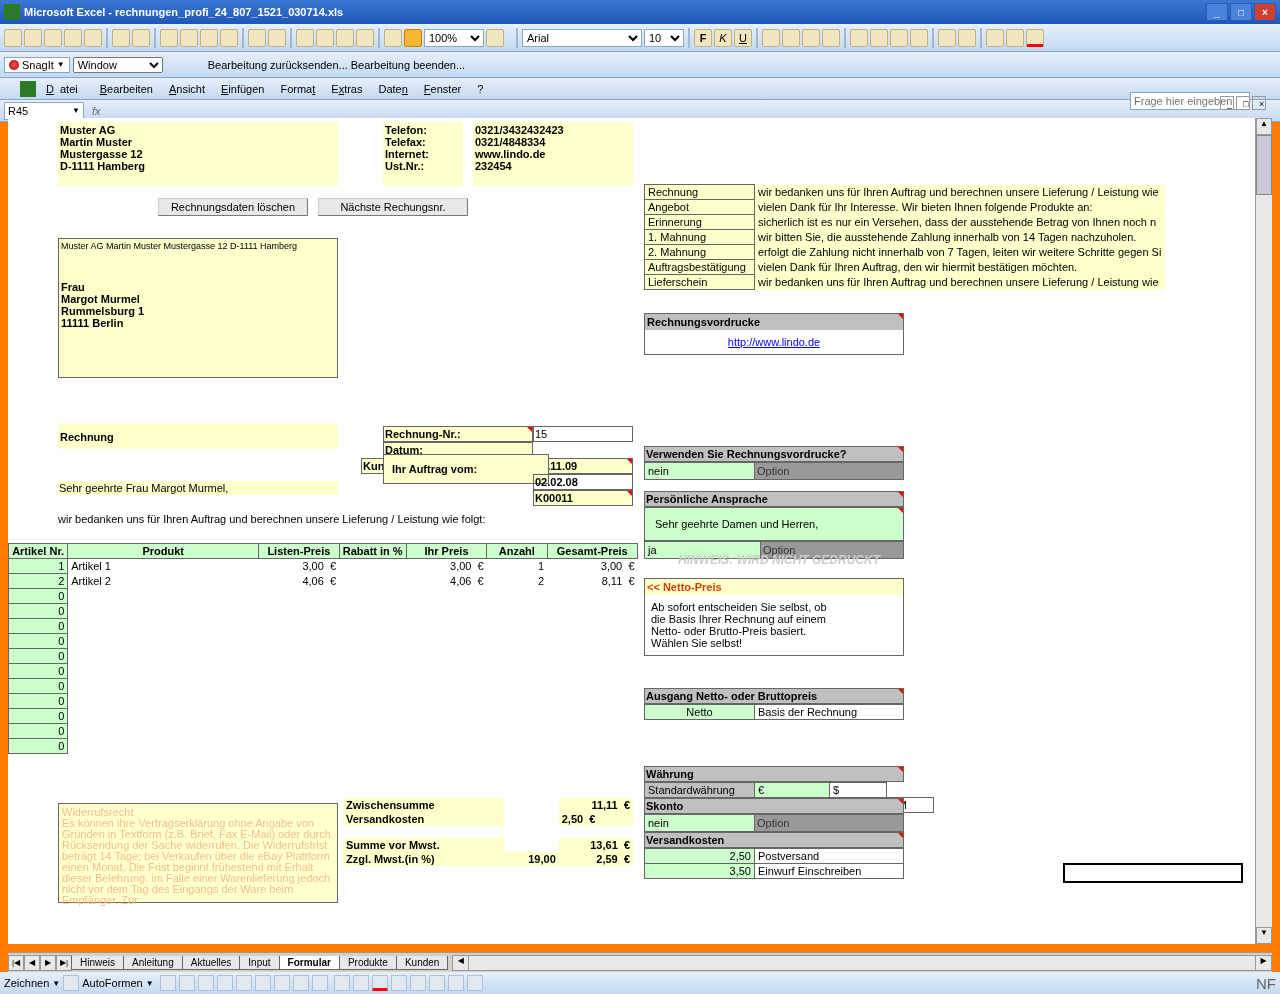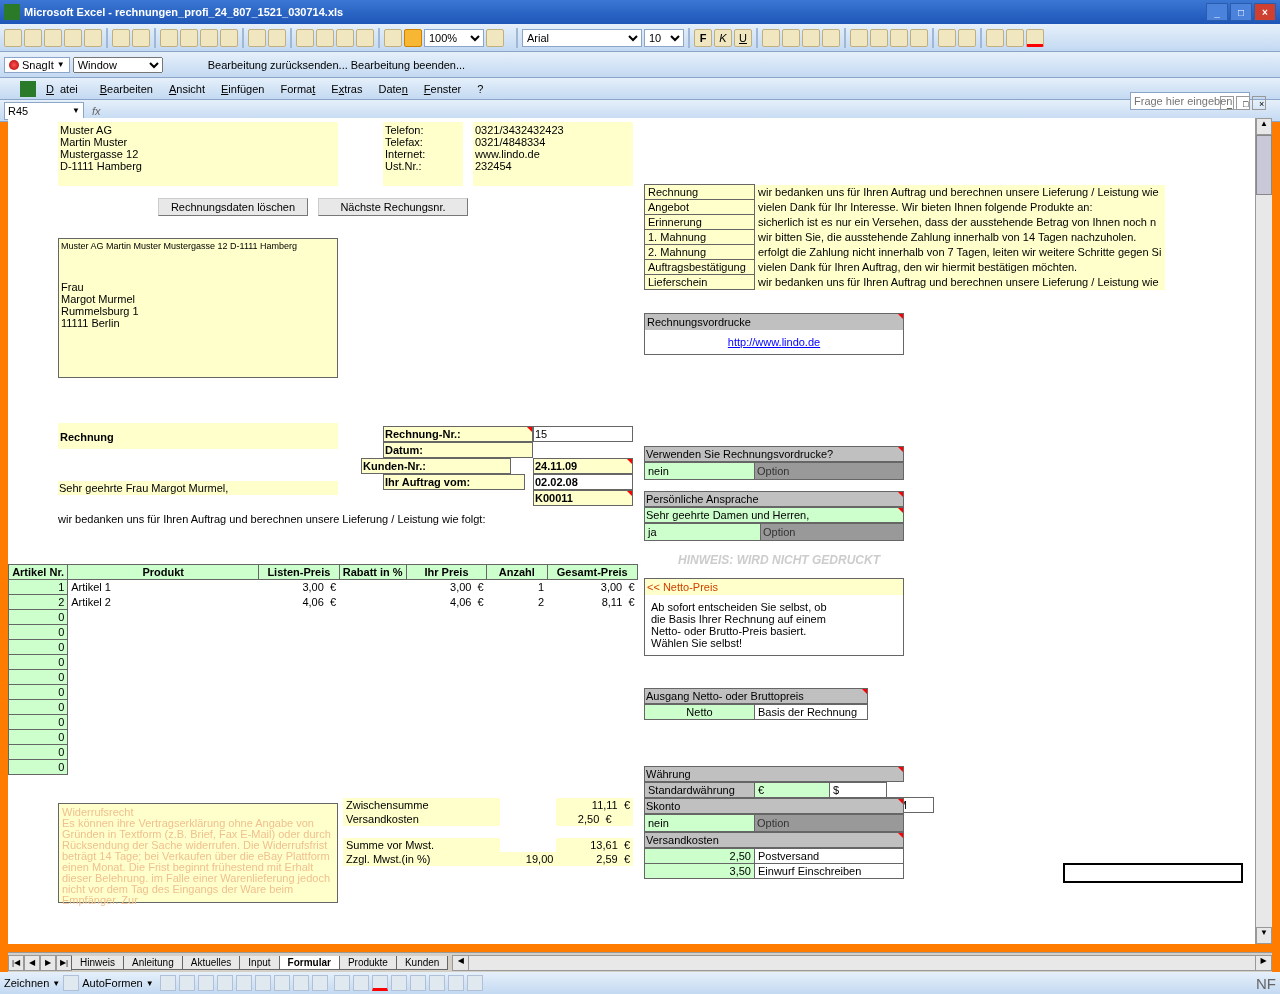--- a/index.html
+++ b/index.html
@@ -21,21 +21,21 @@
 .namebox{width:80px;height:18px;background:#fff;border:1px solid #8aa5c7;padding:0 3px;display:flex;align-items:center}
 .fx{margin:0 8px;font-style:italic;color:#666}
 .qbox{position:absolute;right:30px;top:92px;width:120px;height:18px;background:#fff;border:1px solid #8aa5c7;padding:0 3px}
 .sheet{position:absolute;left:8px;right:8px;top:118px;bottom:50px;background:#fff;overflow:hidden}
 .yellow{background:#ffffcc}
 .lgreen{background:#ccffcc}
 .gray{background:#c0c0c0}
 table{border-collapse:collapse}
 td,th{padding:1px 3px;font-size:11px;white-space:nowrap}
 .bord{border:1px solid #666}
-.bold{font-weight:normal}
+.bold{font-weight:bold}
 .btn{background:#e8e8e8;border:1px outset #ccc;padding:2px 8px;text-align:center}
 .linktext{color:#00f;text-decoration:underline}
 .hint{color:#ccc;font-style:italic;font-weight:bold;font-size:12px}
 .sheettabs{position:absolute;bottom:22px;left:8px;right:8px;height:20px;background:#d4d0c8;display:flex;align-items:center;border-top:1px solid #999}
 .sheettabs .nav{display:flex;gap:0}
 .sheettabs .nav div{width:16px;height:16px;border:1px solid #999;background:#e8e8e8;display:flex;align-items:center;justify-content:center;font-size:8px}
 .sheettabs .tab{border:1px solid #666;border-top:none;padding:1px 8px;background:#fff;font-size:10px;margin-left:-1px}
 .sheettabs .tab.active{background:#fff;font-weight:bold}
 .sheettabs .tab.inactive{background:#e8e8e8}
 .drawbar{position:absolute;bottom:0;left:0;right:0;height:22px;background:linear-gradient(#e6f0fa,#c3d9f2);display:flex;align-items:center;padding:0 4px;gap:3px}
@@ -199,27 +199,27 @@
   </div>
 
   <div class="comp yellow" style="left:50px;top:305px;width:280px;padding:4px 2px;font-size:16px"><b>Rechnung</b></div>
 
   <div class="comp yellow bord red-tri" style="left:375px;top:308px;width:150px;padding:1px"><b>Rechnung-Nr.:</b></div>
   <div class="comp bord" style="left:525px;top:308px;width:100px;padding:1px">15</div>
   <div class="comp yellow bord" style="left:375px;top:324px;width:150px;padding:1px"><b>Datum:</b></div>
   <div class="comp yellow bord red-tri" style="left:525px;top:324px;width:100px;padding:1px"><b>24.11.09</b></div>
   <div class="comp yellow bord" style="left:353px;top:340px;width:150px;padding:1px"><b>Kunden-Nr.:</b></div>
   <div class="comp yellow bord red-tri" style="left:525px;top:340px;width:100px;padding:1px"><b>K00011</b></div>
-  <div class="comp yellow bord" style="left:375px;top:356px;width:142px;padding:1px"><b>Ihr Auftrag vom:</b></div>
+  <div class="comp yellow bord" style="left:375px;top:336px;width:166px;padding:8px"><b>Ihr Auftrag vom:</b></div>
   <div class="comp bord" style="left:525px;top:356px;width:100px;padding:1px"><b>02.02.08</b></div>
 
   <div class="comp yellow" style="left:50px;top:363px;width:280px;padding:1px">Sehr geehrte Frau Margot Murmel,</div>
   <div class="comp" style="left:50px;top:395px">wir bedanken uns für Ihren Auftrag und berechnen unsere Lieferung / Leistung wie folgt:</div>
 
-  <table class="comp" style="left:0;top:446px;width:630px">
+  <table class="comp" style="left:0;top:425px;width:630px">
     <tbody>
         <tr class="lgreen">
       <th class="bord" style="width:40px">Artikel Nr.</th>
       <th class="bord" style="width:190px;text-align:center">Produkt</th>
       <th class="bord" style="width:80px">Listen-Preis</th>
       <th class="bord" style="width:60px">Rabatt in %</th>
       <th class="bord" style="width:80px">Ihr Preis</th>
       <th class="bord" style="width:60px">Anzahl</th>
       <th class="bord" style="width:90px">Gesamt-Preis</th>
     </tr>
@@ -297,21 +297,21 @@
     <table style="width:100%">
       <tbody>
           <tr>
             <td class="yellow bold">Zwischensumme</td>
             <td></td>
             <td class="yellow bold" style="text-align:right"><span>11,11</span>&nbsp;&nbsp;<span>€</span></td>
           </tr>
       <tr>
             <td class="yellow bold">Versandkosten</td>
             <td></td>
-            <td class="yellow bold" style="text-align:center"><span>2,50</span>&nbsp;&nbsp;<span>€</span></td>
+            <td class="yellow bold" style="text-align:left"><span>2,50</span>&nbsp;&nbsp;<span>€</span></td>
           </tr>
       <tr>
             <td colspan="3" style="height:12px"></td>
           </tr>
       <tr>
             <td class="yellow bold">Summe vor Mwst.</td>
             <td></td>
             <td class="yellow bold" style="text-align:right"><span>13,61</span>&nbsp;&nbsp;<span>€</span></td>
           </tr>
       <tr>
@@ -369,42 +369,42 @@
           <tr>
             <td class="lgreen bord" style="width:110px">nein</td>
             <td class="bord graybtn">Option</td>
           </tr>
         </tbody>
       </table>
   </div>
 
   <div class="comp" style="left:636px;top:373px;width:260px">
     <div class="gray bord bold red-tri" style="padding:1px">Persönliche Ansprache</div>
-    <div class="lgreen bord red-tri" style="padding:1px">Sehr geehrte Damen und Herren,</div>
+    <div class="lgreen bord red-tri" style="padding:10px">Sehr geehrte Damen und Herren,</div>
     <table style="width:100%">
         <tbody>
           <tr>
             <td class="lgreen bord" style="width:116px">ja</td>
             <td class="bord graybtn">Option</td>
           </tr>
         </tbody>
       </table>
   </div>
 
   <div class="comp hint" style="left:670px;top:435px">HINWEIS: WIRD NICHT GEDRUCKT</div>
 
   <div class="comp bord" style="left:636px;top:460px;width:260px">
     <div class="yellow bold" style="padding:2px;color:#d04000">&lt;&lt; Netto-Preis</div>
     <div style="padding:6px;white-space:pre-line">Ab sofort entscheiden Sie selbst, ob
 die Basis Ihrer Rechnung auf einem
 Netto- oder Brutto-Preis basiert.
 Wählen Sie selbst!</div>
   </div>
 
-  <div class="comp" style="left:636px;top:570px;width:224px">
+  <div class="comp" style="left:636px;top:570px;width:260px">
     <div class="gray bord bold red-tri" style="padding:1px">Ausgang Netto- oder Bruttopreis</div>
     <table style="width:100%">
         <tbody>
           <tr>
             <td class="lgreen bord" style="width:110px;text-align:center">Netto</td>
             <td class="bord">Basis der Rechnung</td>
           </tr>
         </tbody>
       </table>
   </div>

